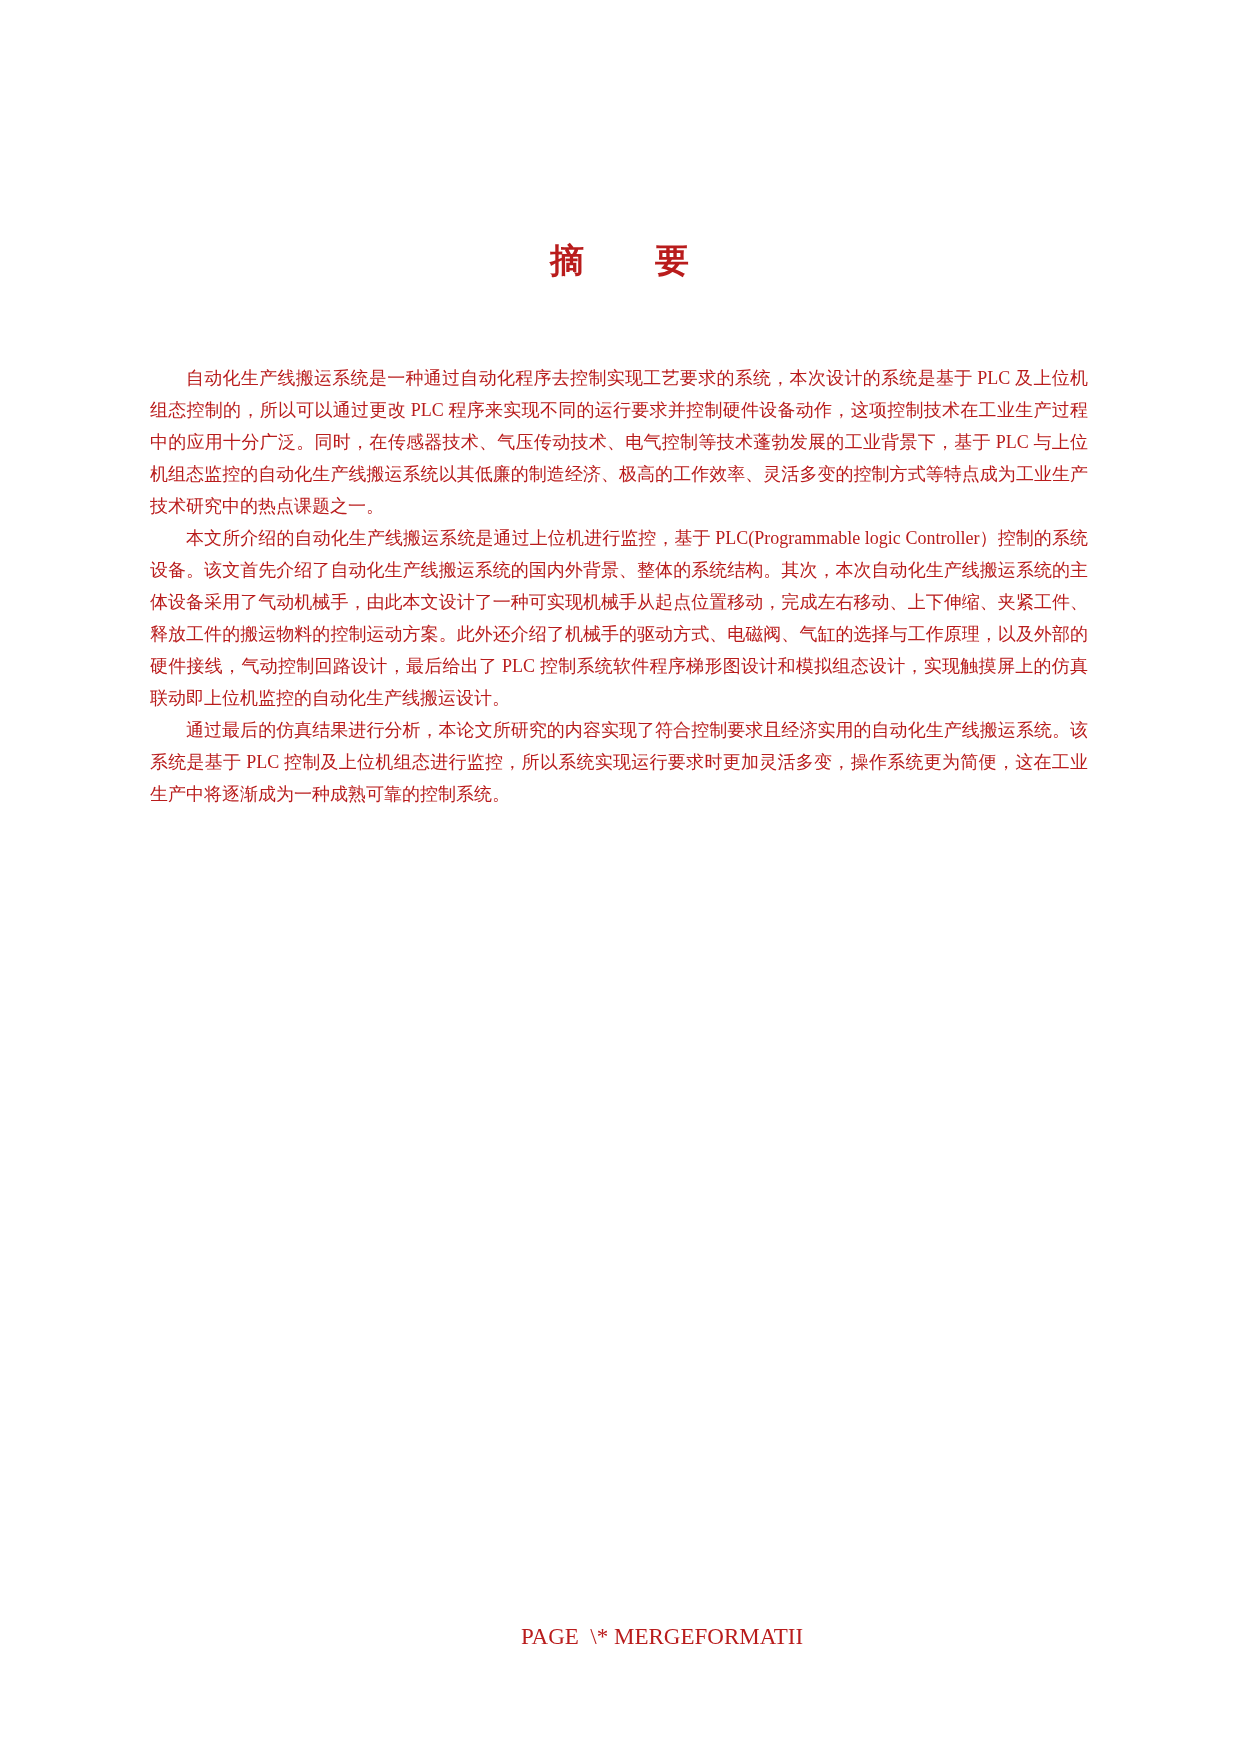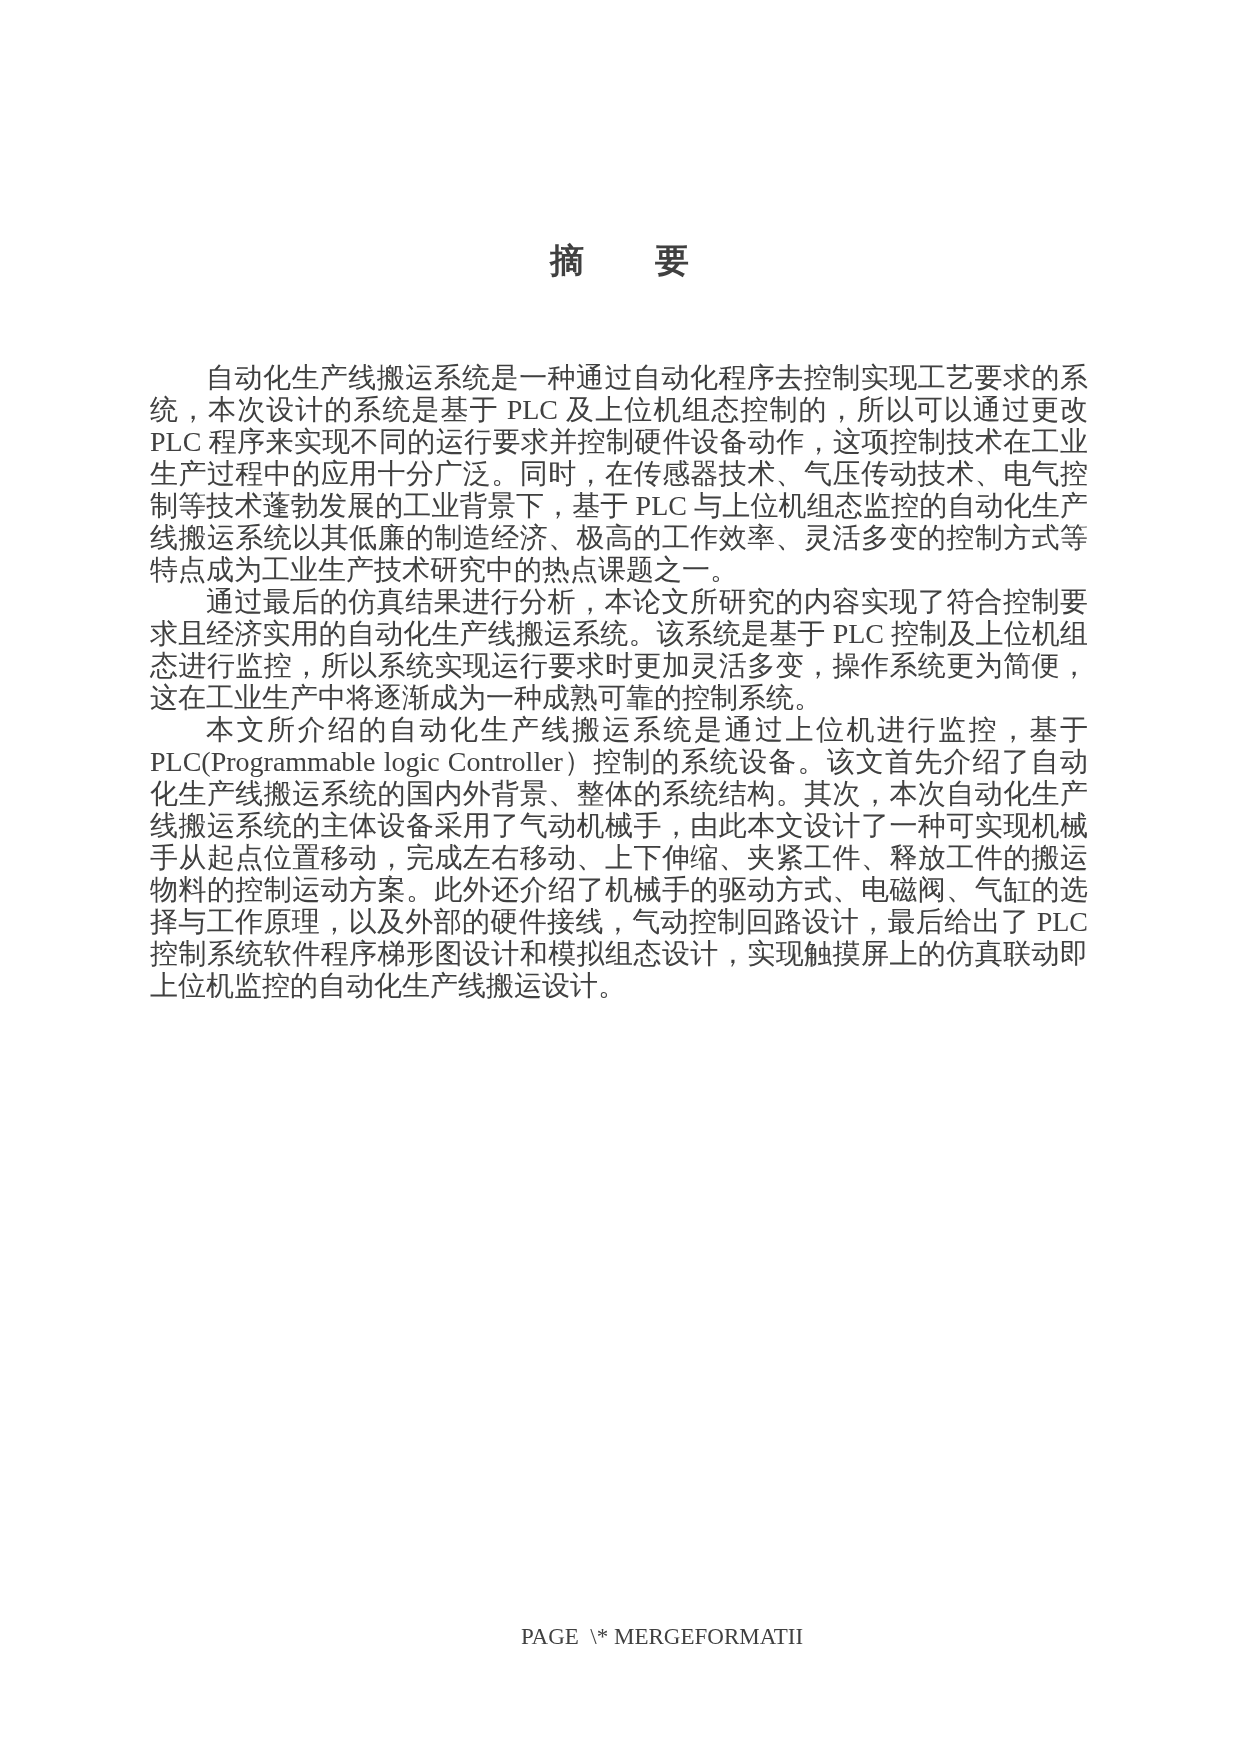--- a/index.html
+++ b/index.html
@@ -6,42 +6,42 @@
   html, body {
     margin: 0;
     padding: 0;
     background: #ffffff;
   }
   .page {
     position: relative;
     width: 1240px;
     height: 1754px;
     background: #ffffff;
-    color: #404040;
+    color: #b91c1c;
     font-family: "Liberation Serif", "DejaVu Serif", serif;
     overflow: hidden;
   }
   .doc-title {
     position: absolute;
     top: 238px;
     left: 0;
     width: 100%;
     margin: 0;
     text-align: center;
     font-size: 34px;
     line-height: 46px;
     font-weight: 700;
     letter-spacing: 1px;
   }
   .body-text {
     position: absolute;
     top: 362px;
     left: 150px;
     width: 938px;
-    font-size: 28px;
+    font-size: 18px;
     line-height: 32px;
     text-align: justify;
   }
   .body-text p {
     margin: 0;
     text-indent: 2em;
   }
   .keywords {
     position: absolute;
     top: 985px;
@@ -69,20 +69,20 @@
 </style>
 </head>
 <body>
 
 <div class="page">
 
   <h1 class="doc-title">摘　　要</h1>
 
   <div class="body-text">
     <p>自动化生产线搬运系统是一种通过自动化程序去控制实现工艺要求的系统，本次设计的系统是基于 PLC 及上位机组态控制的，所以可以通过更改 PLC 程序来实现不同的运行要求并控制硬件设备动作，这项控制技术在工业生产过程中的应用十分广泛。同时，在传感器技术、气压传动技术、电气控制等技术蓬勃发展的工业背景下，基于 PLC 与上位机组态监控的自动化生产线搬运系统以其低廉的制造经济、极高的工作效率、灵活多变的控制方式等特点成为工业生产技术研究中的热点课题之一。</p>
+    <p>本文所介绍的自动化生产线搬运系统是通过上位机进行监控，基于 PLC(Programmable logic Controller）控制的系统设备。该文首先介绍了自动化生产线搬运系统的国内外背景、整体的系统结构。其次，本次自动化生产线搬运系统的主体设备采用了气动机械手，由此本文设计了一种可实现机械手从起点位置移动，完成左右移动、上下伸缩、夹紧工件、释放工件的搬运物料的控制运动方案。此外还介绍了机械手的驱动方式、电磁阀、气缸的选择与工作原理，以及外部的硬件接线，气动控制回路设计，最后给出了 PLC 控制系统软件程序梯形图设计和模拟组态设计，实现触摸屏上的仿真联动即上位机监控的自动化生产线搬运设计。</p>
     <p>通过最后的仿真结果进行分析，本论文所研究的内容实现了符合控制要求且经济实用的自动化生产线搬运系统。该系统是基于 PLC 控制及上位机组态进行监控，所以系统实现运行要求时更加灵活多变，操作系统更为简便，这在工业生产中将逐渐成为一种成熟可靠的控制系统。</p>
-    <p>本文所介绍的自动化生产线搬运系统是通过上位机进行监控，基于 PLC(Programmable logic Controller）控制的系统设备。该文首先介绍了自动化生产线搬运系统的国内外背景、整体的系统结构。其次，本次自动化生产线搬运系统的主体设备采用了气动机械手，由此本文设计了一种可实现机械手从起点位置移动，完成左右移动、上下伸缩、夹紧工件、释放工件的搬运物料的控制运动方案。此外还介绍了机械手的驱动方式、电磁阀、气缸的选择与工作原理，以及外部的硬件接线，气动控制回路设计，最后给出了 PLC 控制系统软件程序梯形图设计和模拟组态设计，实现触摸屏上的仿真联动即上位机监控的自动化生产线搬运设计。</p>
   </div>
 
 
   <div class="page-footer">PAGE  \* MERGEFORMATII</div>
 
 </div>
 
 </body></html>

